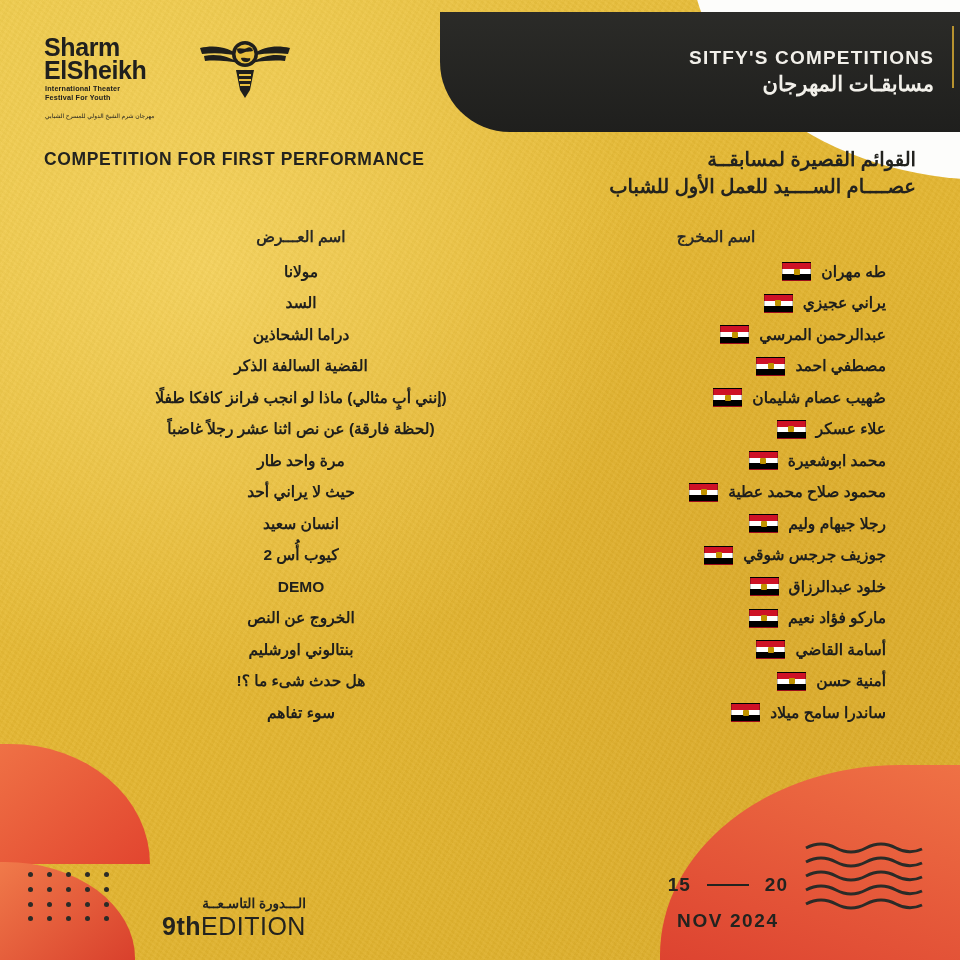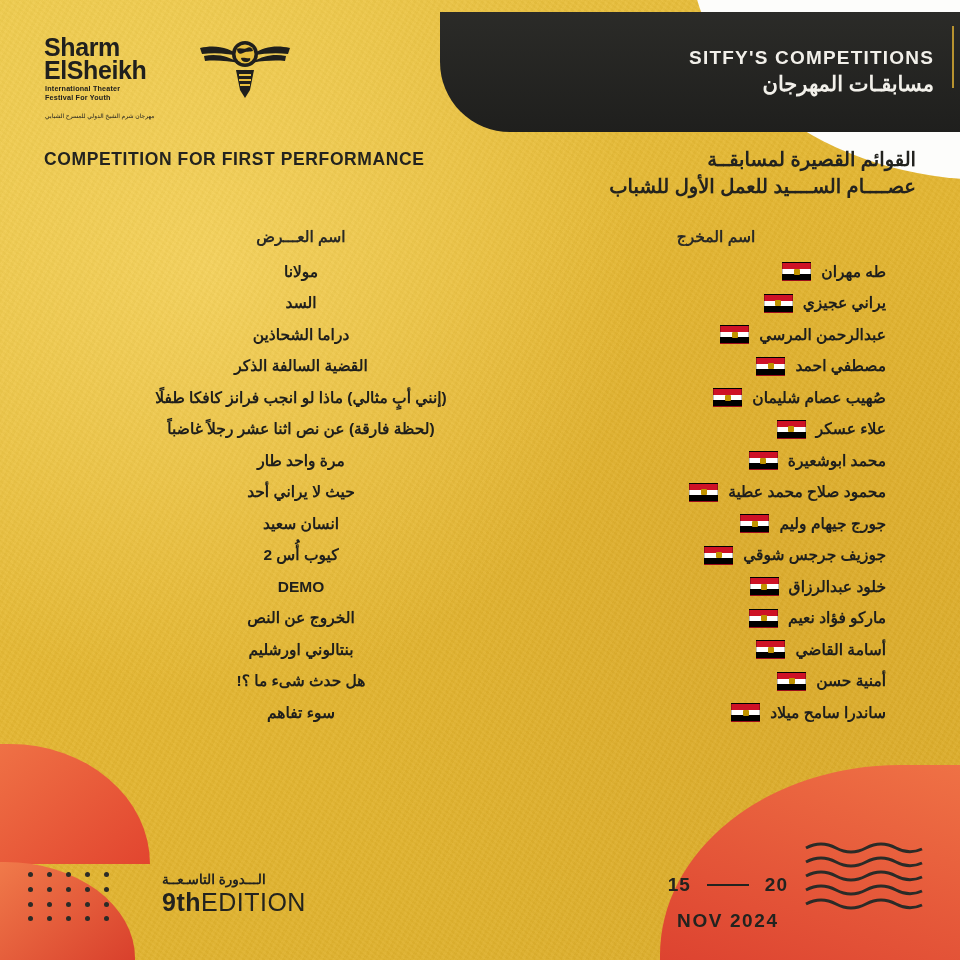--- a/index.html
+++ b/index.html
@@ -286,23 +286,23 @@
     bottom: 42px;
     width: 120px;
     height: 78px;
     z-index: 2;
   }
 
   
   .edition {
     position: absolute;
     left: 162px;
-    bottom: 44px;
-    z-index: 3;
-    text-align: left;
+    bottom: 20px;
+    z-index: 3;
+    text-align: right;
     color: #23231f;
   }
   .edition-ar {
     font-size: 13.5px;
     font-weight: bold;
     direction: rtl;
     letter-spacing: 0.5px;
     margin-bottom: 1px;
   }
   .edition-en {
@@ -455,21 +455,21 @@
         </div>
         <div class="row">
           <div class="cell-director">
             <span class="name">محمود صلاح محمد عطية</span>
             <span class="flag"></span>
           </div>
           <div class="cell-play">حيث لا يراني أحد</div>
         </div>
         <div class="row">
           <div class="cell-director">
-            <span class="name">جورج جيهام وليم</span>
+            <span class="name">رجلا جيهام وليم</span>
             <span class="flag"></span>
           </div>
           <div class="cell-play">انسان سعيد</div>
         </div>
         <div class="row">
           <div class="cell-director">
             <span class="name">جوزيف جرجس شوقي</span>
             <span class="flag"></span>
           </div>
           <div class="cell-play">كيوب أُس 2</div>

